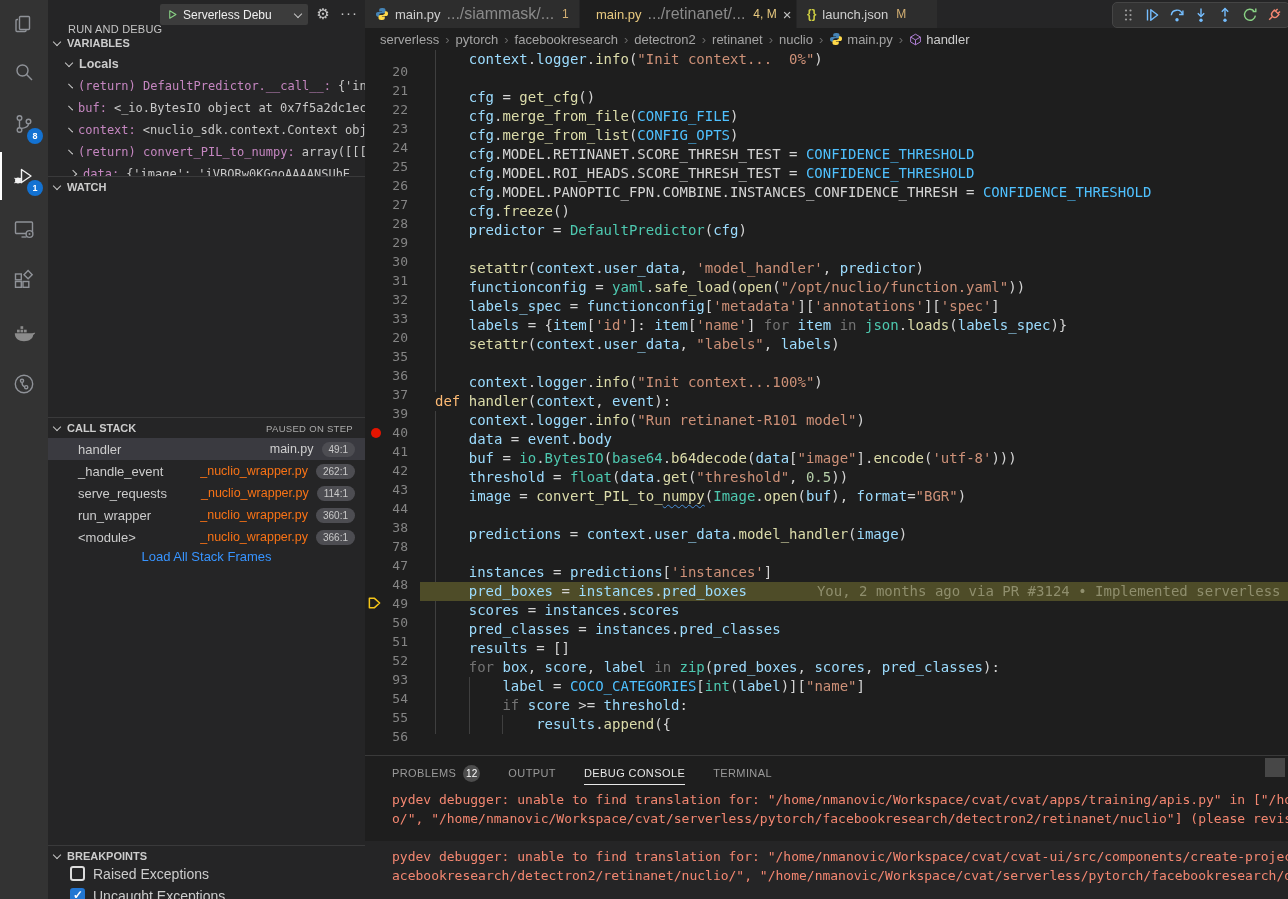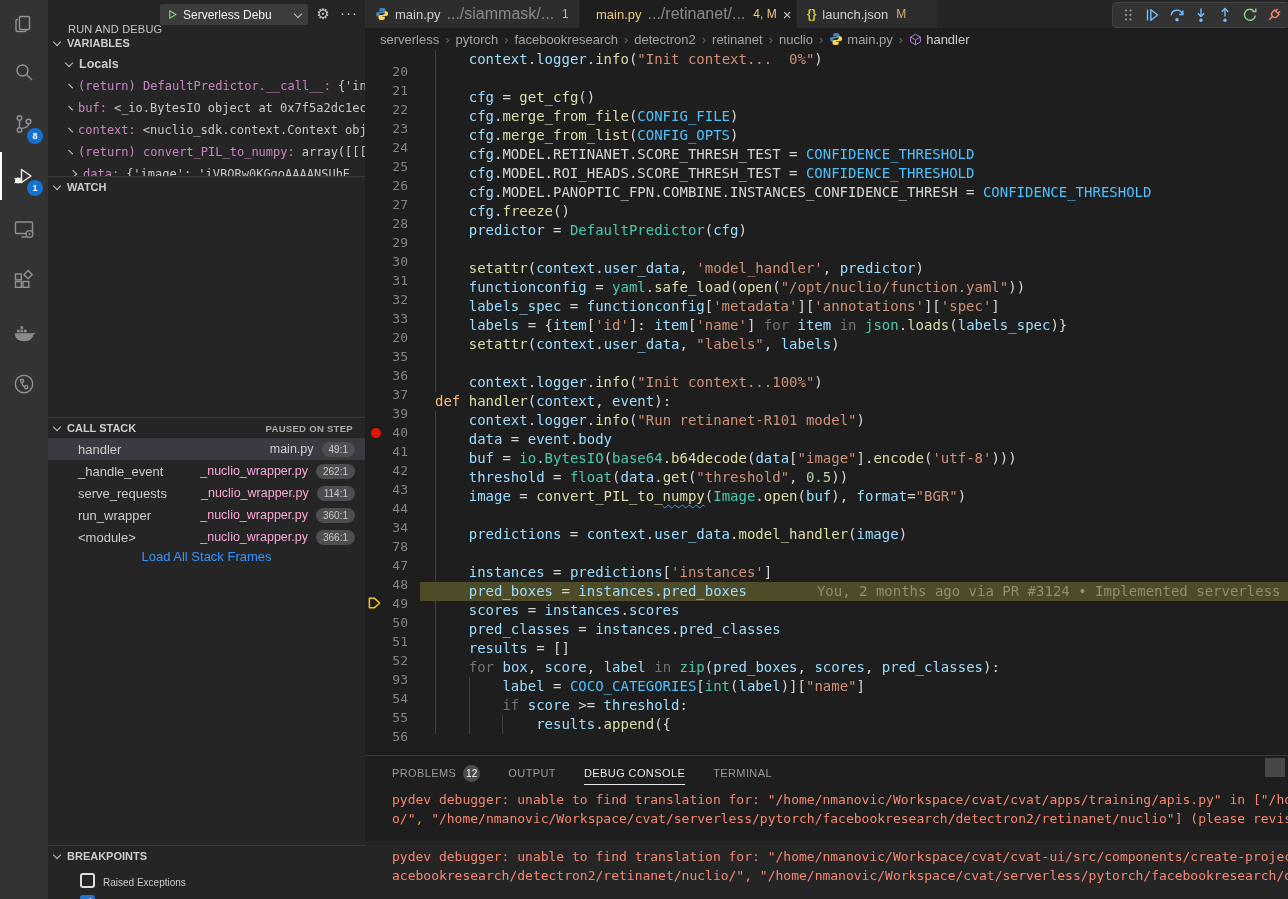--- a/index.html
+++ b/index.html
@@ -30,30 +30,30 @@
   .chev.right{transform:rotate(-45deg)}
   .section-head{position:absolute;left:0;right:0;height:21px;display:flex;align-items:center;gap:7px;
     padding:0 12px 0 6px;font-size:11px;font-weight:bold;color:#cccccc;border-top:1px solid rgba(204,204,204,.13)}
   .sub-head{position:absolute;left:0;right:0;height:22px;display:flex;align-items:center;gap:7px;padding-left:18px;
     font-size:12.5px;font-weight:bold;color:#cccccc}
   #vars-list{position:absolute;top:75px;left:0;right:0;height:101px;overflow:hidden}
   .var-row{height:22px;display:flex;align-items:center;gap:7px;padding-left:22px;white-space:nowrap;overflow:hidden;
     font-family:"DejaVu Sans Mono",monospace;font-size:12px}
   .var-name{color:#c586c0}
   .var-value{color:#c8c8c8}
-  .paused{margin-left:auto;font-size:9.5px;font-weight:bold;color:rgba(204,204,204,.8);letter-spacing:.3px}
+  .paused{margin-left:auto;font-size:9.5px;font-weight:normal;color:rgba(204,204,204,.8);letter-spacing:.3px}
   #stack-list{position:absolute;top:438px;left:0;right:0}
   .stack-row{height:22px;display:flex;align-items:center;padding:0 10px 0 30px;font-size:13px;color:#cccccc;white-space:nowrap}
   .stack-row.selected{background:#3a3a40}
-  .stack-file{margin-left:auto;color:#f9a8d4;font-size:12.5px}
+  .stack-file{margin-left:auto;color:#f97316;font-size:12.5px}
   .stack-row.selected .stack-file{color:#cfcfcf}
   .pos-pill{margin-left:8px;background:#4d4d52;color:#c9c9c9;font-size:10px;padding:2px 7px;border-radius:10px}
   .load-frames{position:absolute;top:549px;left:0;right:0;text-align:center;font-size:13px;color:#3794ff}
   #bp-list{position:absolute;top:866px;left:0;right:0}
-  .bp-row{height:22px;display:flex;align-items:flex-end;gap:8px;padding-left:32px;font-size:10px;color:#cccccc}
+  .bp-row{height:22px;display:flex;align-items:flex-start;gap:8px;padding-left:22px;font-size:14px;color:#cccccc}
   .cbx{width:15px;height:15px;border-radius:3px;border:2px solid #dcdcdc;background:transparent;position:relative}
   .cbx.checked{border-color:#2276d2;background:#2276d2}
   .cbx.checked::after{content:"✓";position:absolute;left:1px;top:-2px;color:#fff;font-size:12px;font-weight:bold}
 
   
   #editor-region{position:absolute;left:365px;top:0;width:923px;height:899px;background:#1e1e1e}
   #tabbar{position:absolute;top:0;left:0;right:0;height:28px;background:#252526;display:flex}
   .tab{height:28px;display:flex;align-items:center;gap:6px;padding:0 10px;background:#2d2d2d;border-right:1px solid #252526;overflow:hidden;white-space:nowrap}
   .tab:nth-child(1){width:215px}.tab:nth-child(2){width:217px}.tab:nth-child(3){width:141px}
   .tab.active{background:#1e1e1e}
@@ -565,21 +565,21 @@
       <div class="code-line">
         <div class="guide" style="left: 70px;"></div>
         <div class="gutter">
           <div class="ln">44</div>
         </div>
         <div class="code-text"><span class="tk-p">    </span><span class="tk-v">image</span><span class="tk-p"> = </span><span class="tk-f">convert_PIL_to_</span><span class="tk-fu">numpy</span><span class="tk-p">(</span><span class="tk-cl">Image</span><span class="tk-p">.</span><span class="tk-f">open</span><span class="tk-p">(</span><span class="tk-v">buf</span><span class="tk-p">), </span><span class="tk-v">format</span><span class="tk-p">=</span><span class="tk-s">"BGR"</span><span class="tk-p">)</span></div>
       </div>
       <div class="code-line">
         <div class="guide" style="left: 70px;"></div>
         <div class="gutter">
-          <div class="ln">34</div>
+          <div class="ln">38</div>
         </div>
         <div class="code-text"></div>
       </div>
       <div class="code-line">
         <div class="guide" style="left: 70px;"></div>
         <div class="gutter">
           <div class="ln">78</div>
         </div>
         <div class="code-text"><span class="tk-p">    </span><span class="tk-v">predictions</span><span class="tk-p"> = </span><span class="tk-v">context</span><span class="tk-p">.</span><span class="tk-v">user_data</span><span class="tk-p">.</span><span class="tk-f">model_handler</span><span class="tk-p">(</span><span class="tk-v">image</span><span class="tk-p">)</span></div>
       </div>

